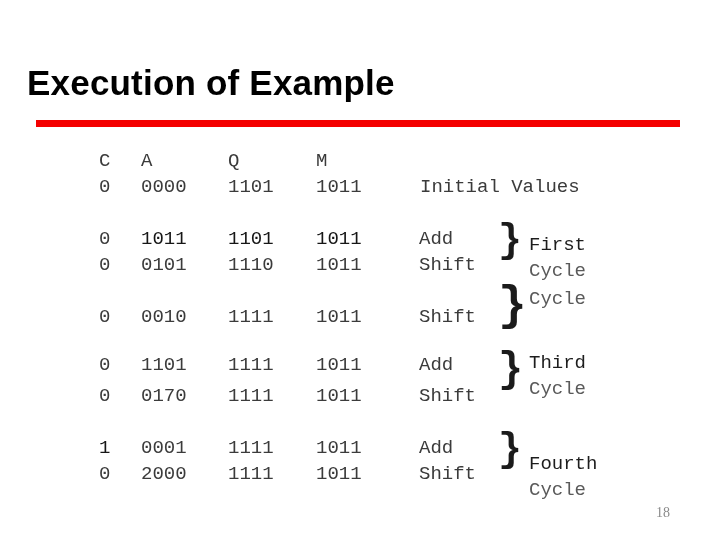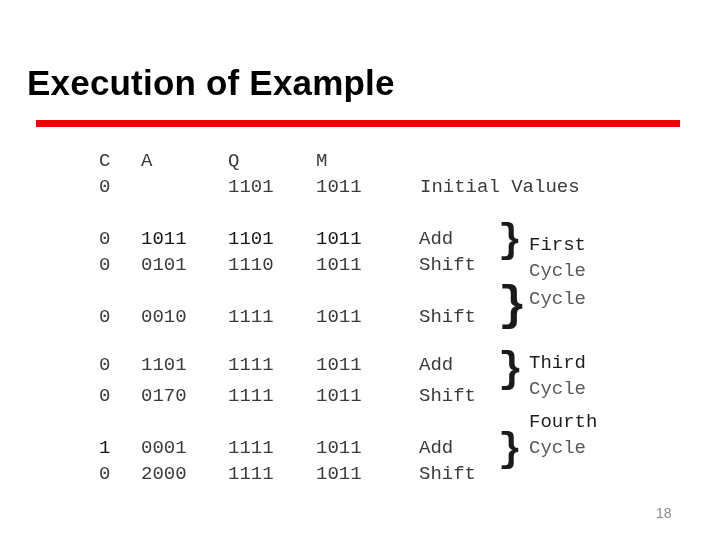--- a/index.html
+++ b/index.html
@@ -108,21 +108,21 @@
     white-space: nowrap;
   }
   .cycle-label .l1 { display: block; color: #1d1d1d; }
   .cycle-label .l2 { display: block; color: #5a5a5a; }
 
   
   .page-number {
     position: absolute;
     left: 656px;
     top: 505px;
-    font-family: Liberation Sans, sans-serif;
+    font-family: Liberation Serif, serif;
     font-size: 14px;
     color: #8a8a8a;
     text-align: left;
   }
 </style>
 </head>
 <body>
 
 <div class="slide">
 
@@ -134,20 +134,21 @@
 
     <div class="trow header-row" style="top:148px;">
       <span class="cell col-c">C</span>
       <span class="cell col-a">A</span>
       <span class="cell col-q">Q</span>
       <span class="cell col-m">M</span>
     </div>
 
     <div class="trow" style="top:174px;">
       <span class="cell col-c mid">0</span>
+      <span class="cell col-a mid">0000</span>
       <span class="cell col-q mid">1101</span>
       <span class="cell col-m mid">1011</span>
       <span class="cell col-note mid">Initial Values</span>
     </div>
 
     <div class="trow" style="top:226px;">
       <span class="cell col-c mid">0</span>
       <span class="cell col-a dark">1011</span>
       <span class="cell col-q dark">1101</span>
       <span class="cell col-m dark">1011</span>
@@ -206,21 +207,21 @@
       <span class="cell col-op mid">Add</span>
     </div>
     <div class="trow" style="top:461px;">
       <span class="cell col-c mid">0</span>
       <span class="cell col-a mid">2000</span>
       <span class="cell col-q mid">1111</span>
       <span class="cell col-m mid">1011</span>
       <span class="cell col-op mid">Shift</span>
     </div>
     <span class="brace" style="top:431px; font-size:40px;">}</span>
-    <div class="cycle-label" style="top:409px;font-family:Liberation Mono, monospace;">
+    <div class="cycle-label" style="top:451px;font-family:Liberation Mono, monospace;">
       <span class="l1">Fourth</span>
       <span class="l2">Cycle</span>
     </div>
 
   </div>
 
   <div class="page-number">18</div>
 
 </div>
 

